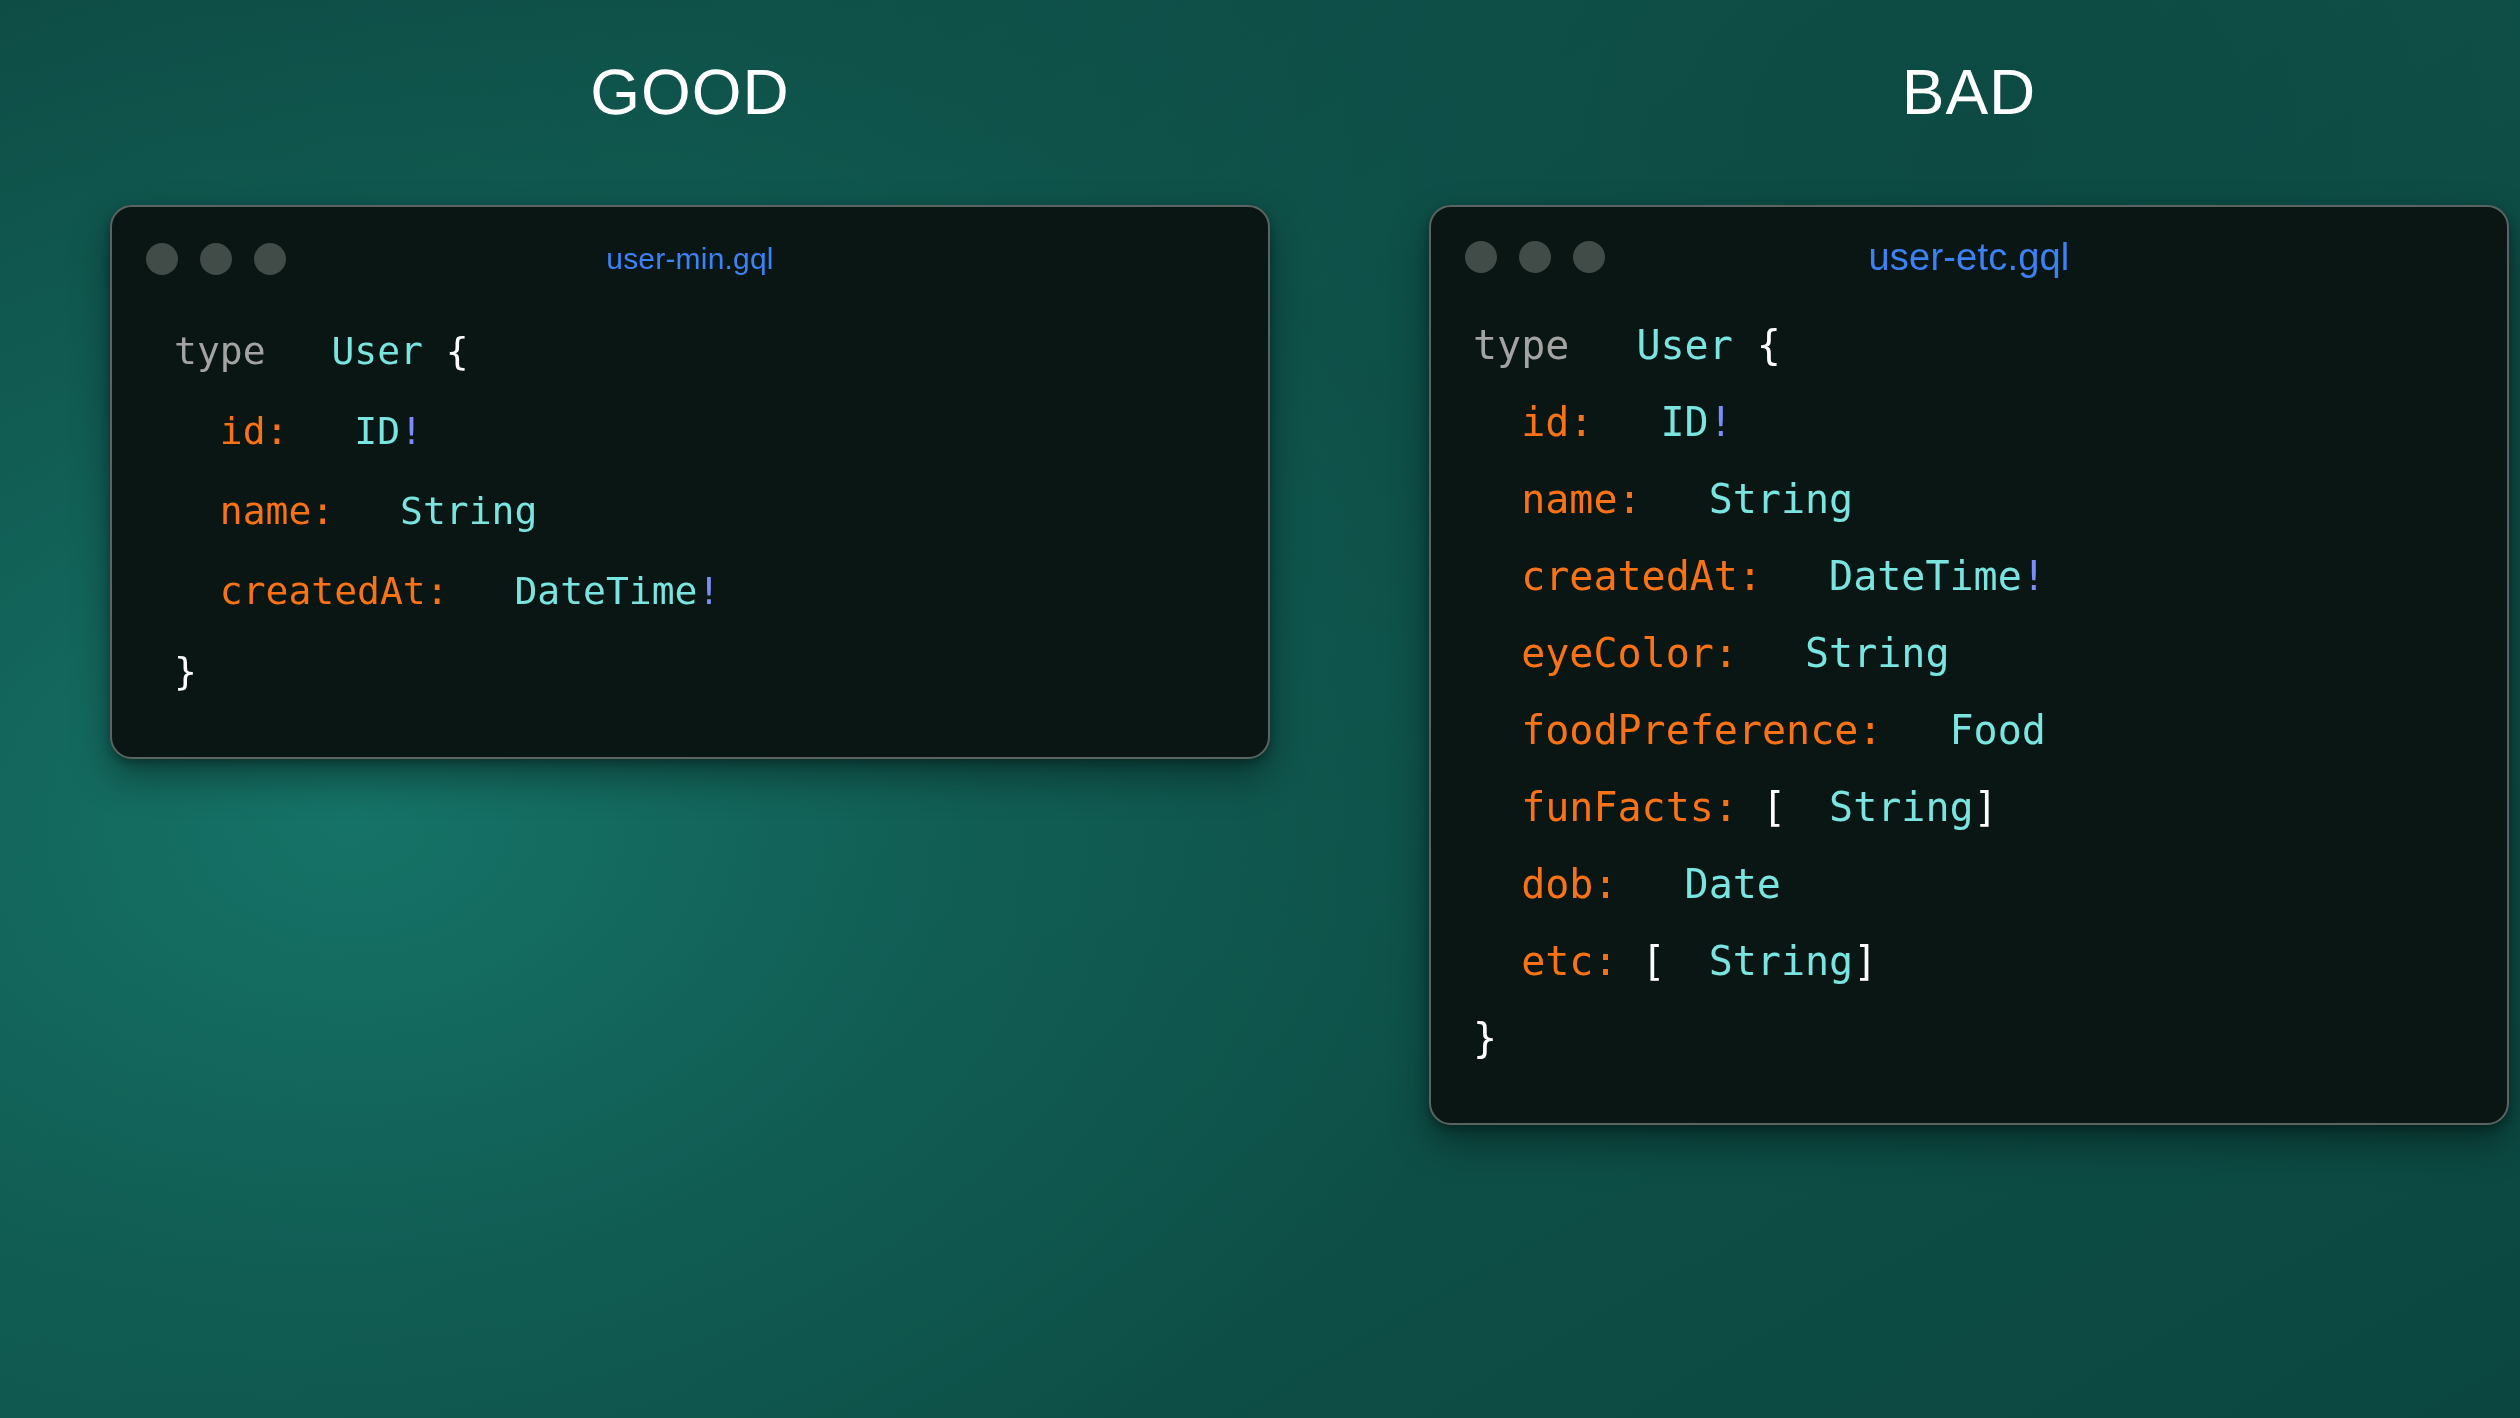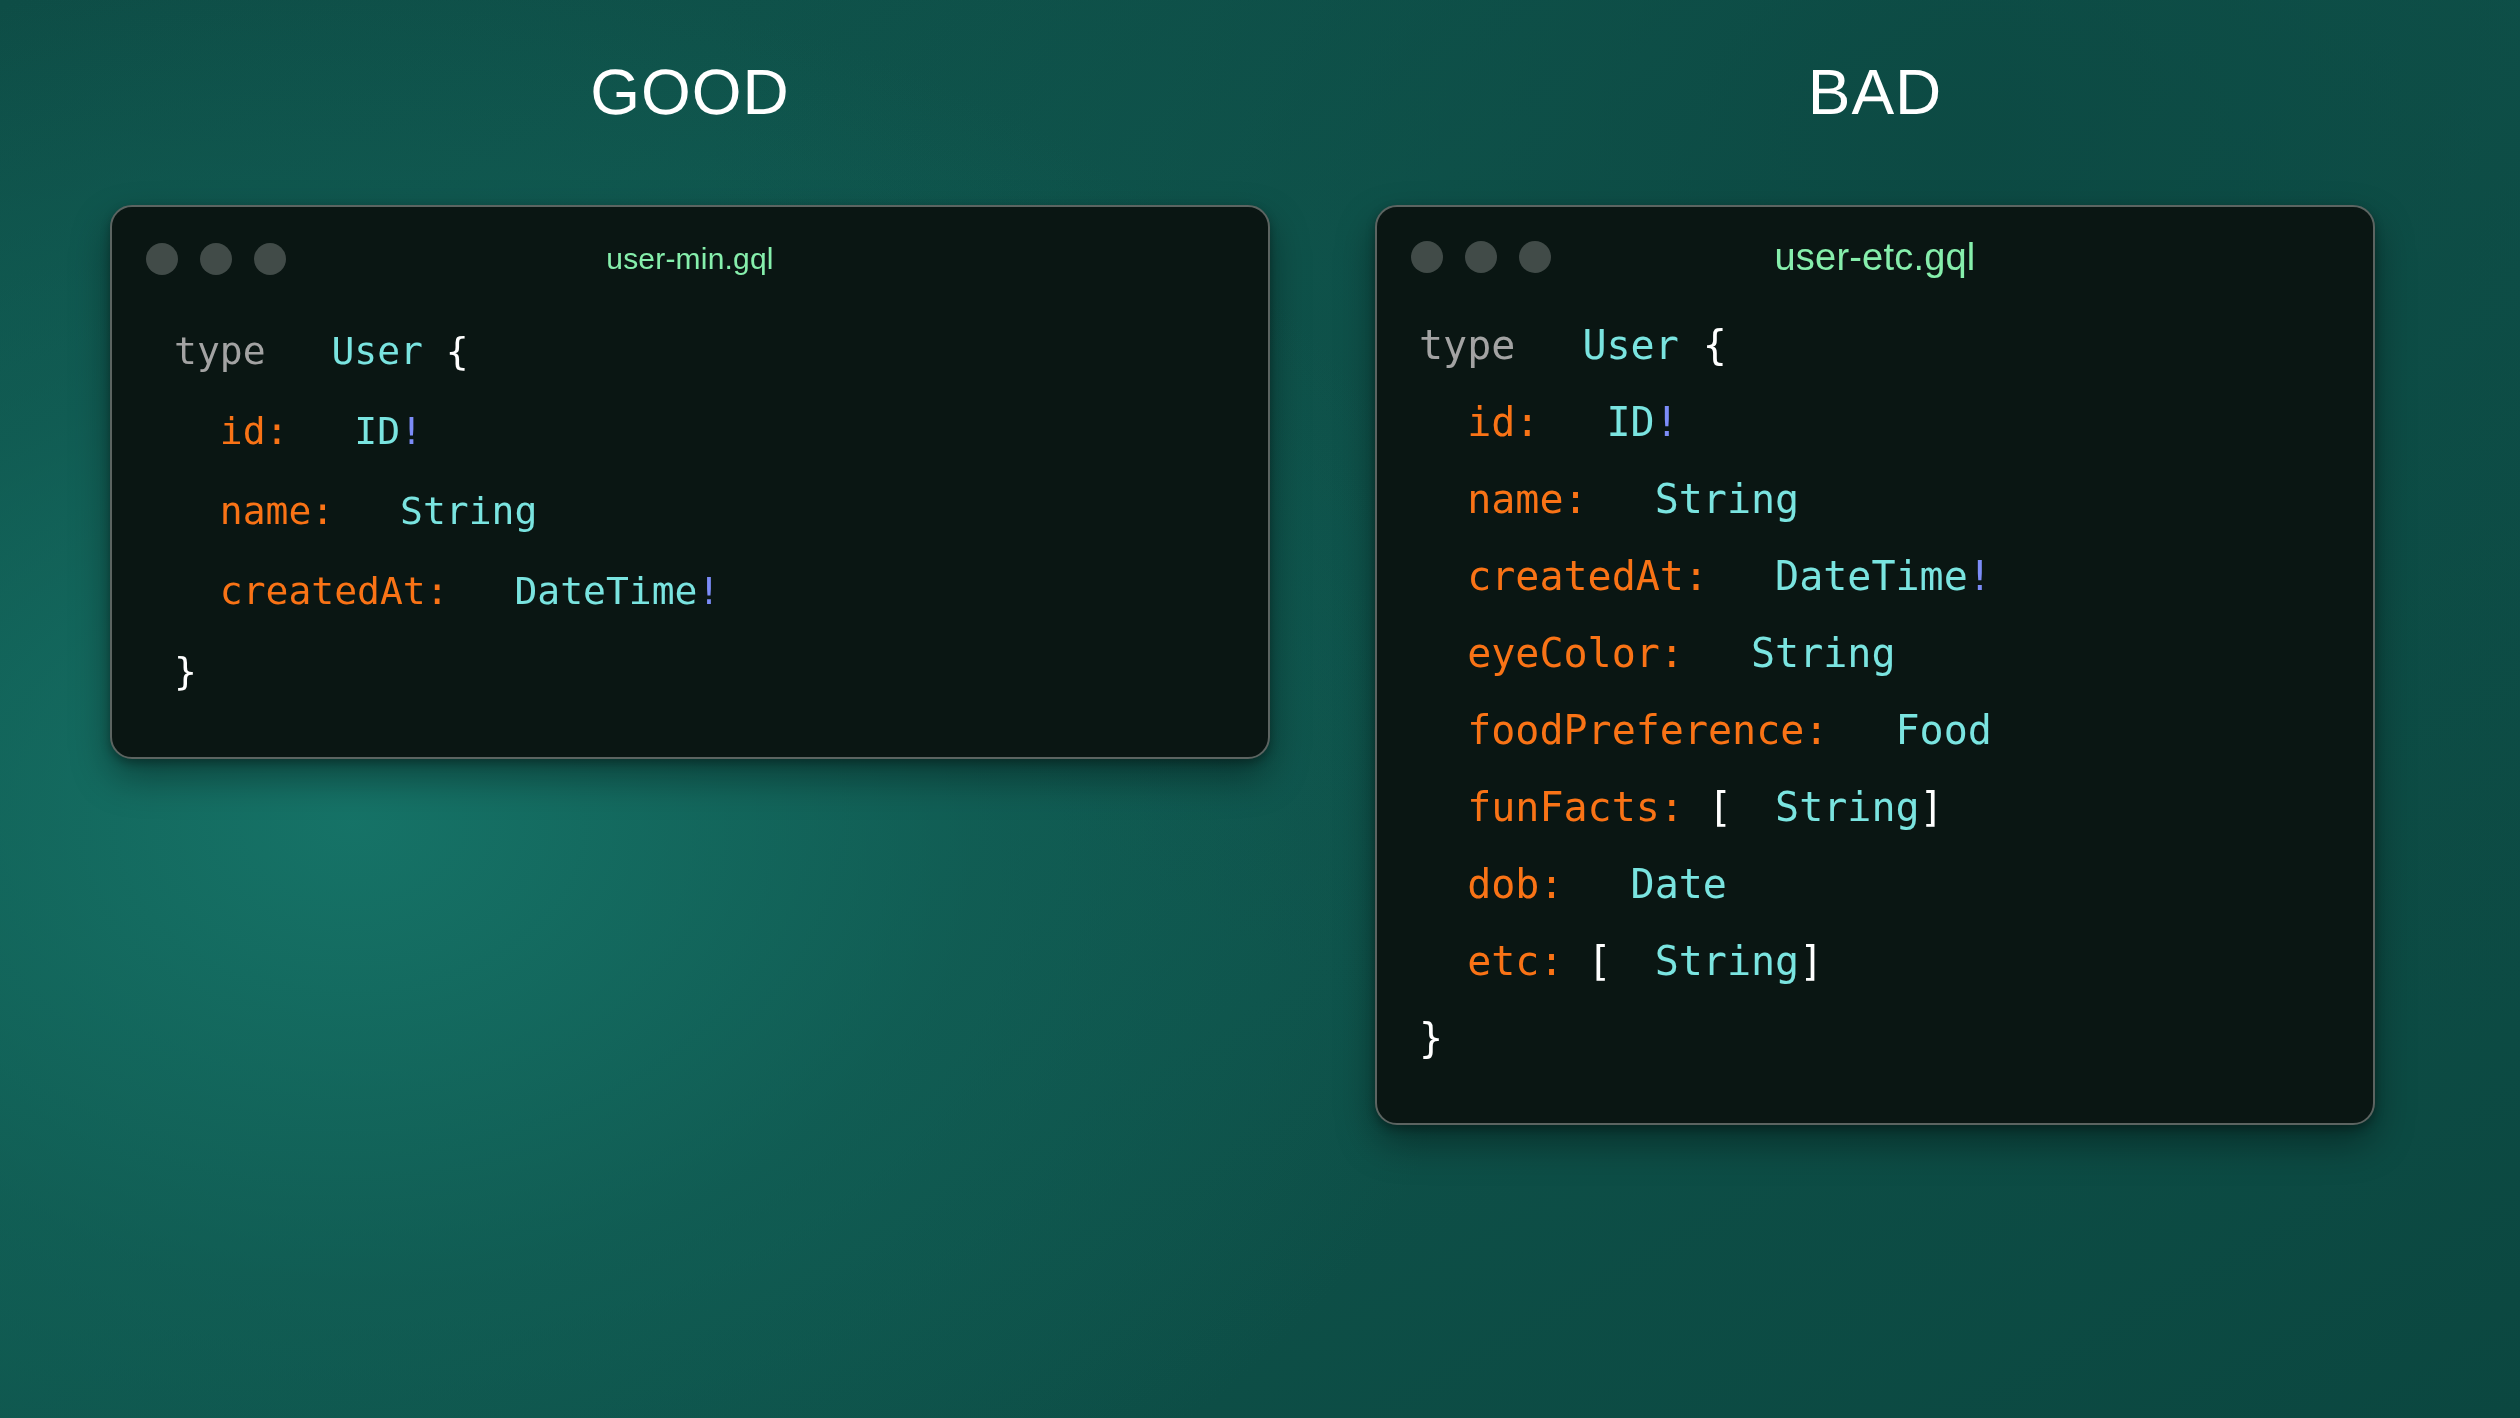--- a/index.html
+++ b/index.html
@@ -21,21 +21,21 @@
   }
 
   
   .stage {
     position:absolute; inset:0;border-radius:8px;
   }
 
   .col { position:absolute; }
 
   .col-good { left:110px; top:60px; width:1160px; }
-  .col-bad  { left:1375px; top:60px; width:1000px; }
+  .col-bad  { left:1429px; top:60px; width:1080px; }
 
   
   .heading {
     text-align:center;
     color:#ffffff;
     font-size:64px;
     font-weight:300;
     letter-spacing:1px;
     line-height:1;
     padding-bottom:0;
@@ -69,21 +69,21 @@
   .dot {
     width:32px; height:32px;
     border-radius:50%;
     background:#414b48;
   }
 
   .filename {
     position:absolute;
     left:0; right:0;
     text-align:center;
-    color:#86efac;
+    color:#3b82f6;
     font-size:30px;
     font-weight:400;
     letter-spacing:0.2px;
     pointer-events:none;
   }
 
   .code {
     font-family:"DejaVu Sans Mono", "Liberation Mono", monospace;
     white-space:pre;
     padding:0 0 46px 0;

